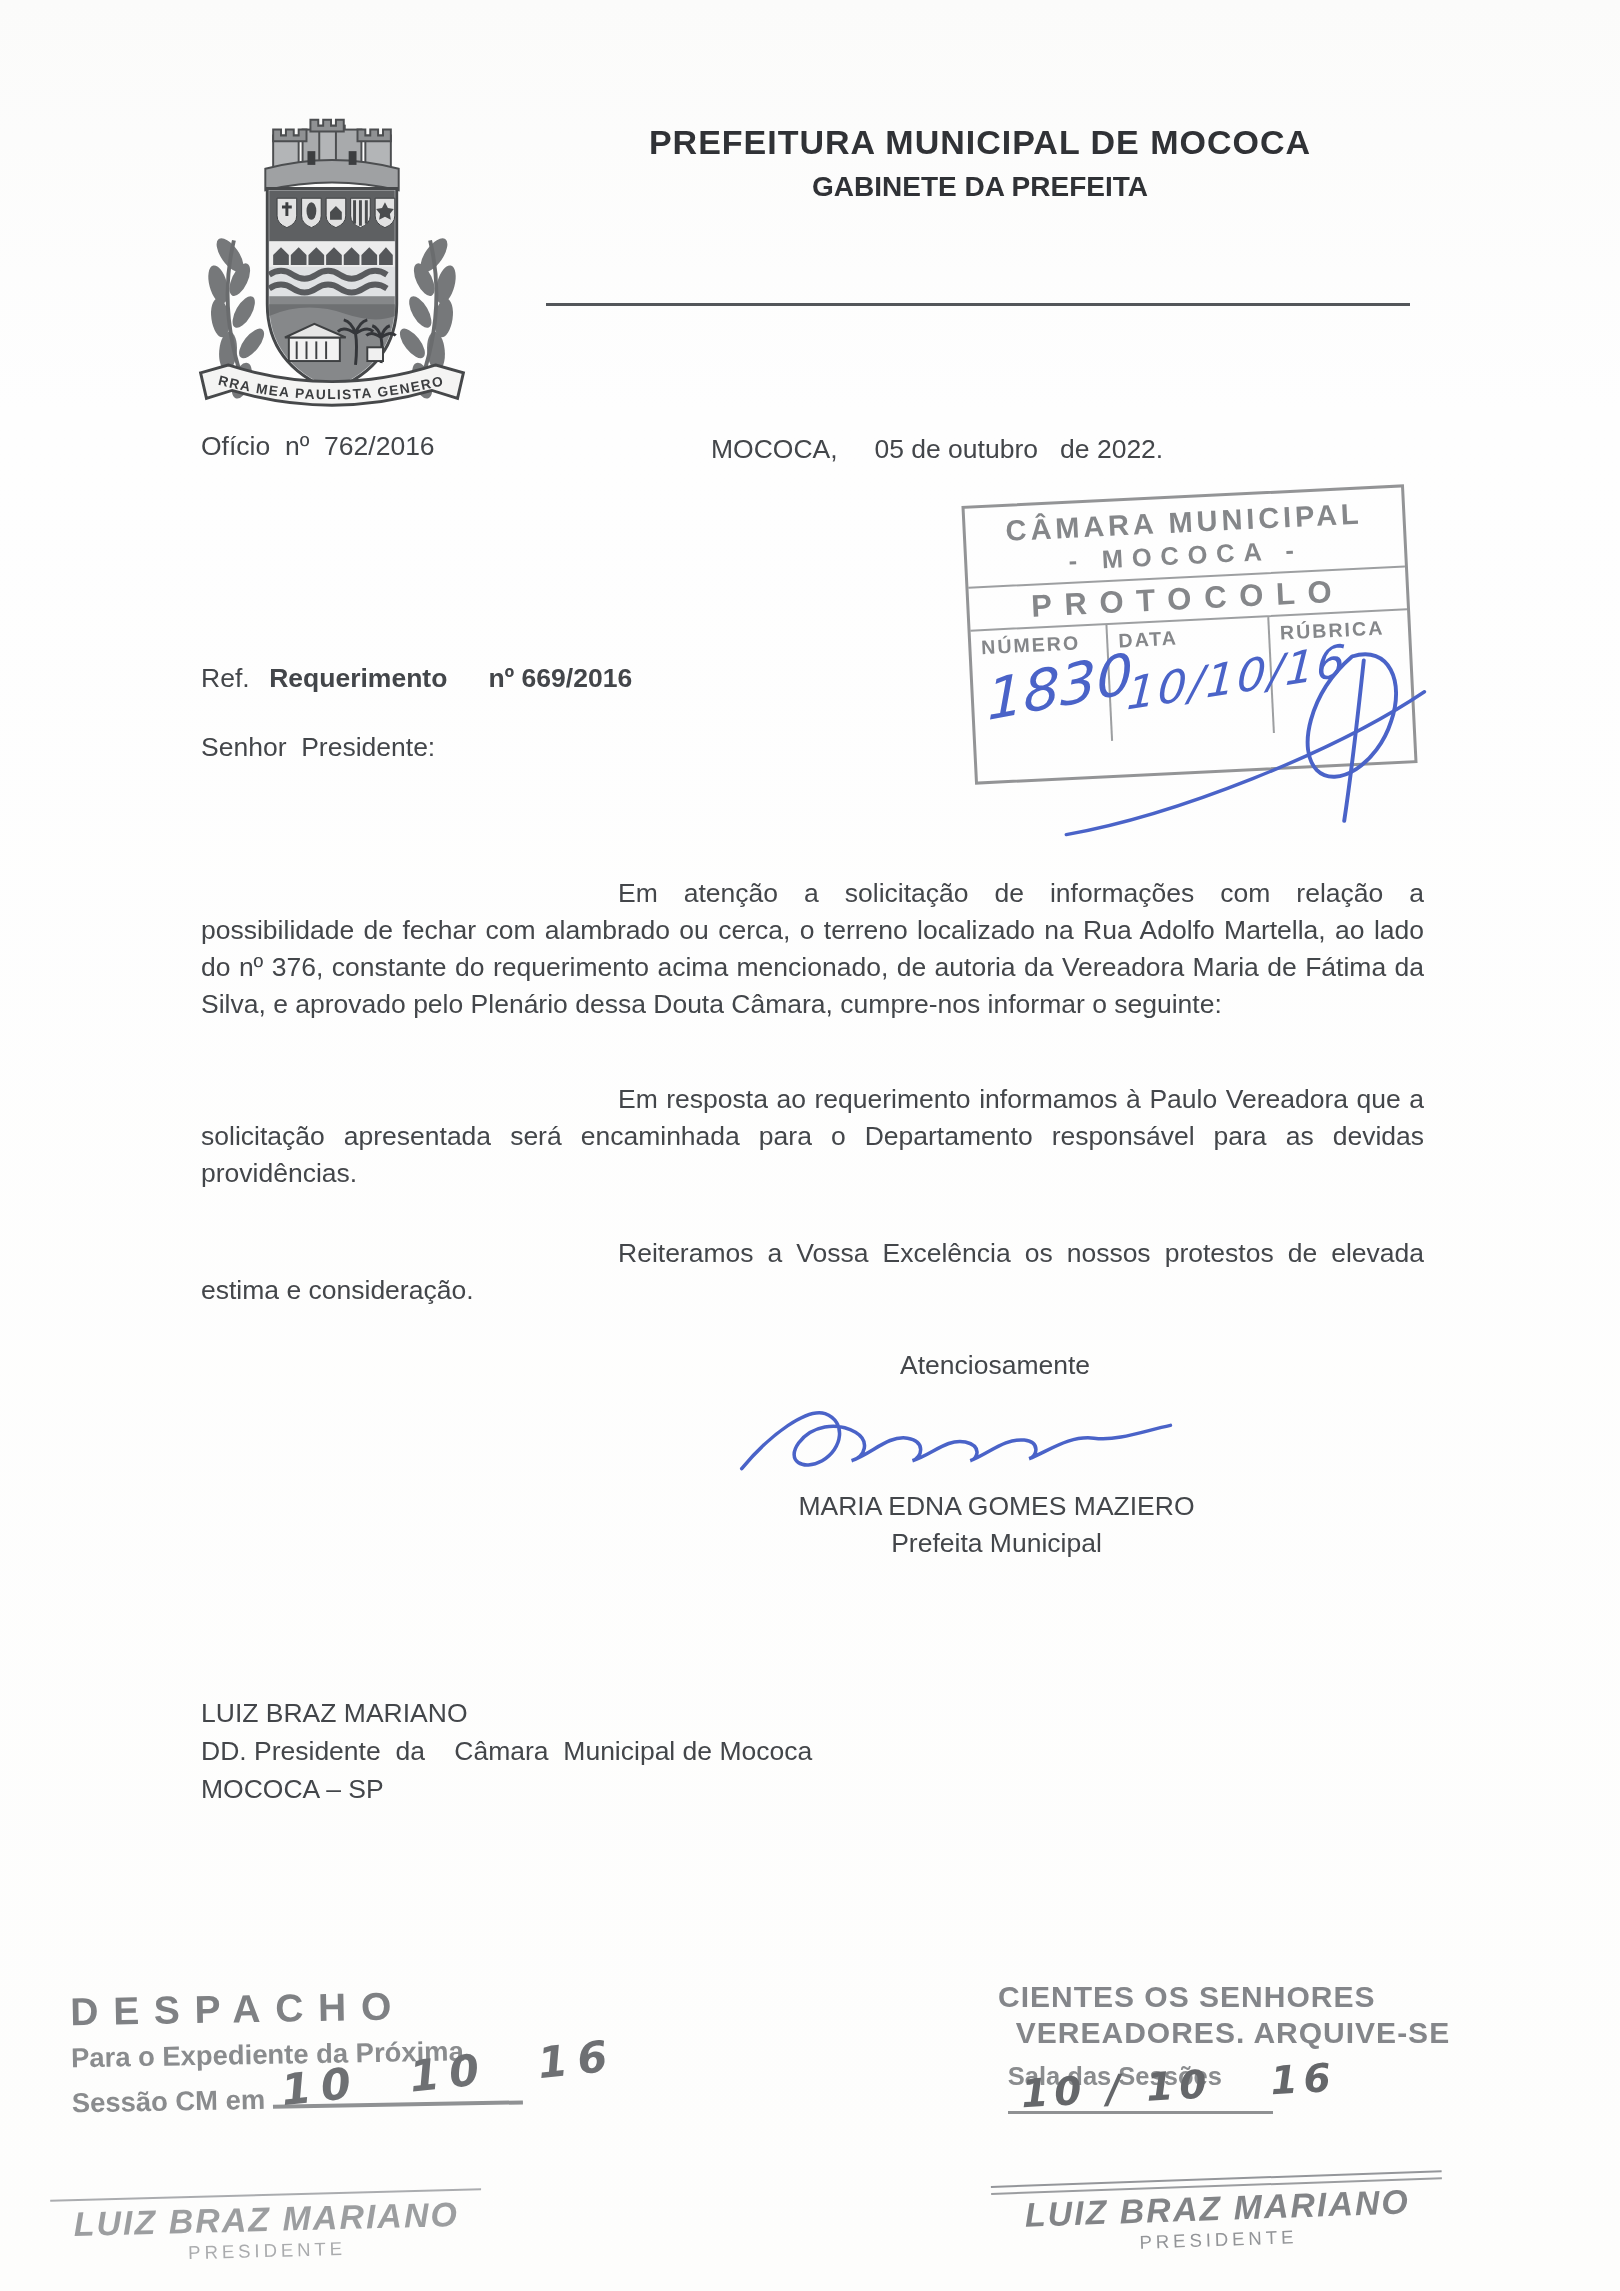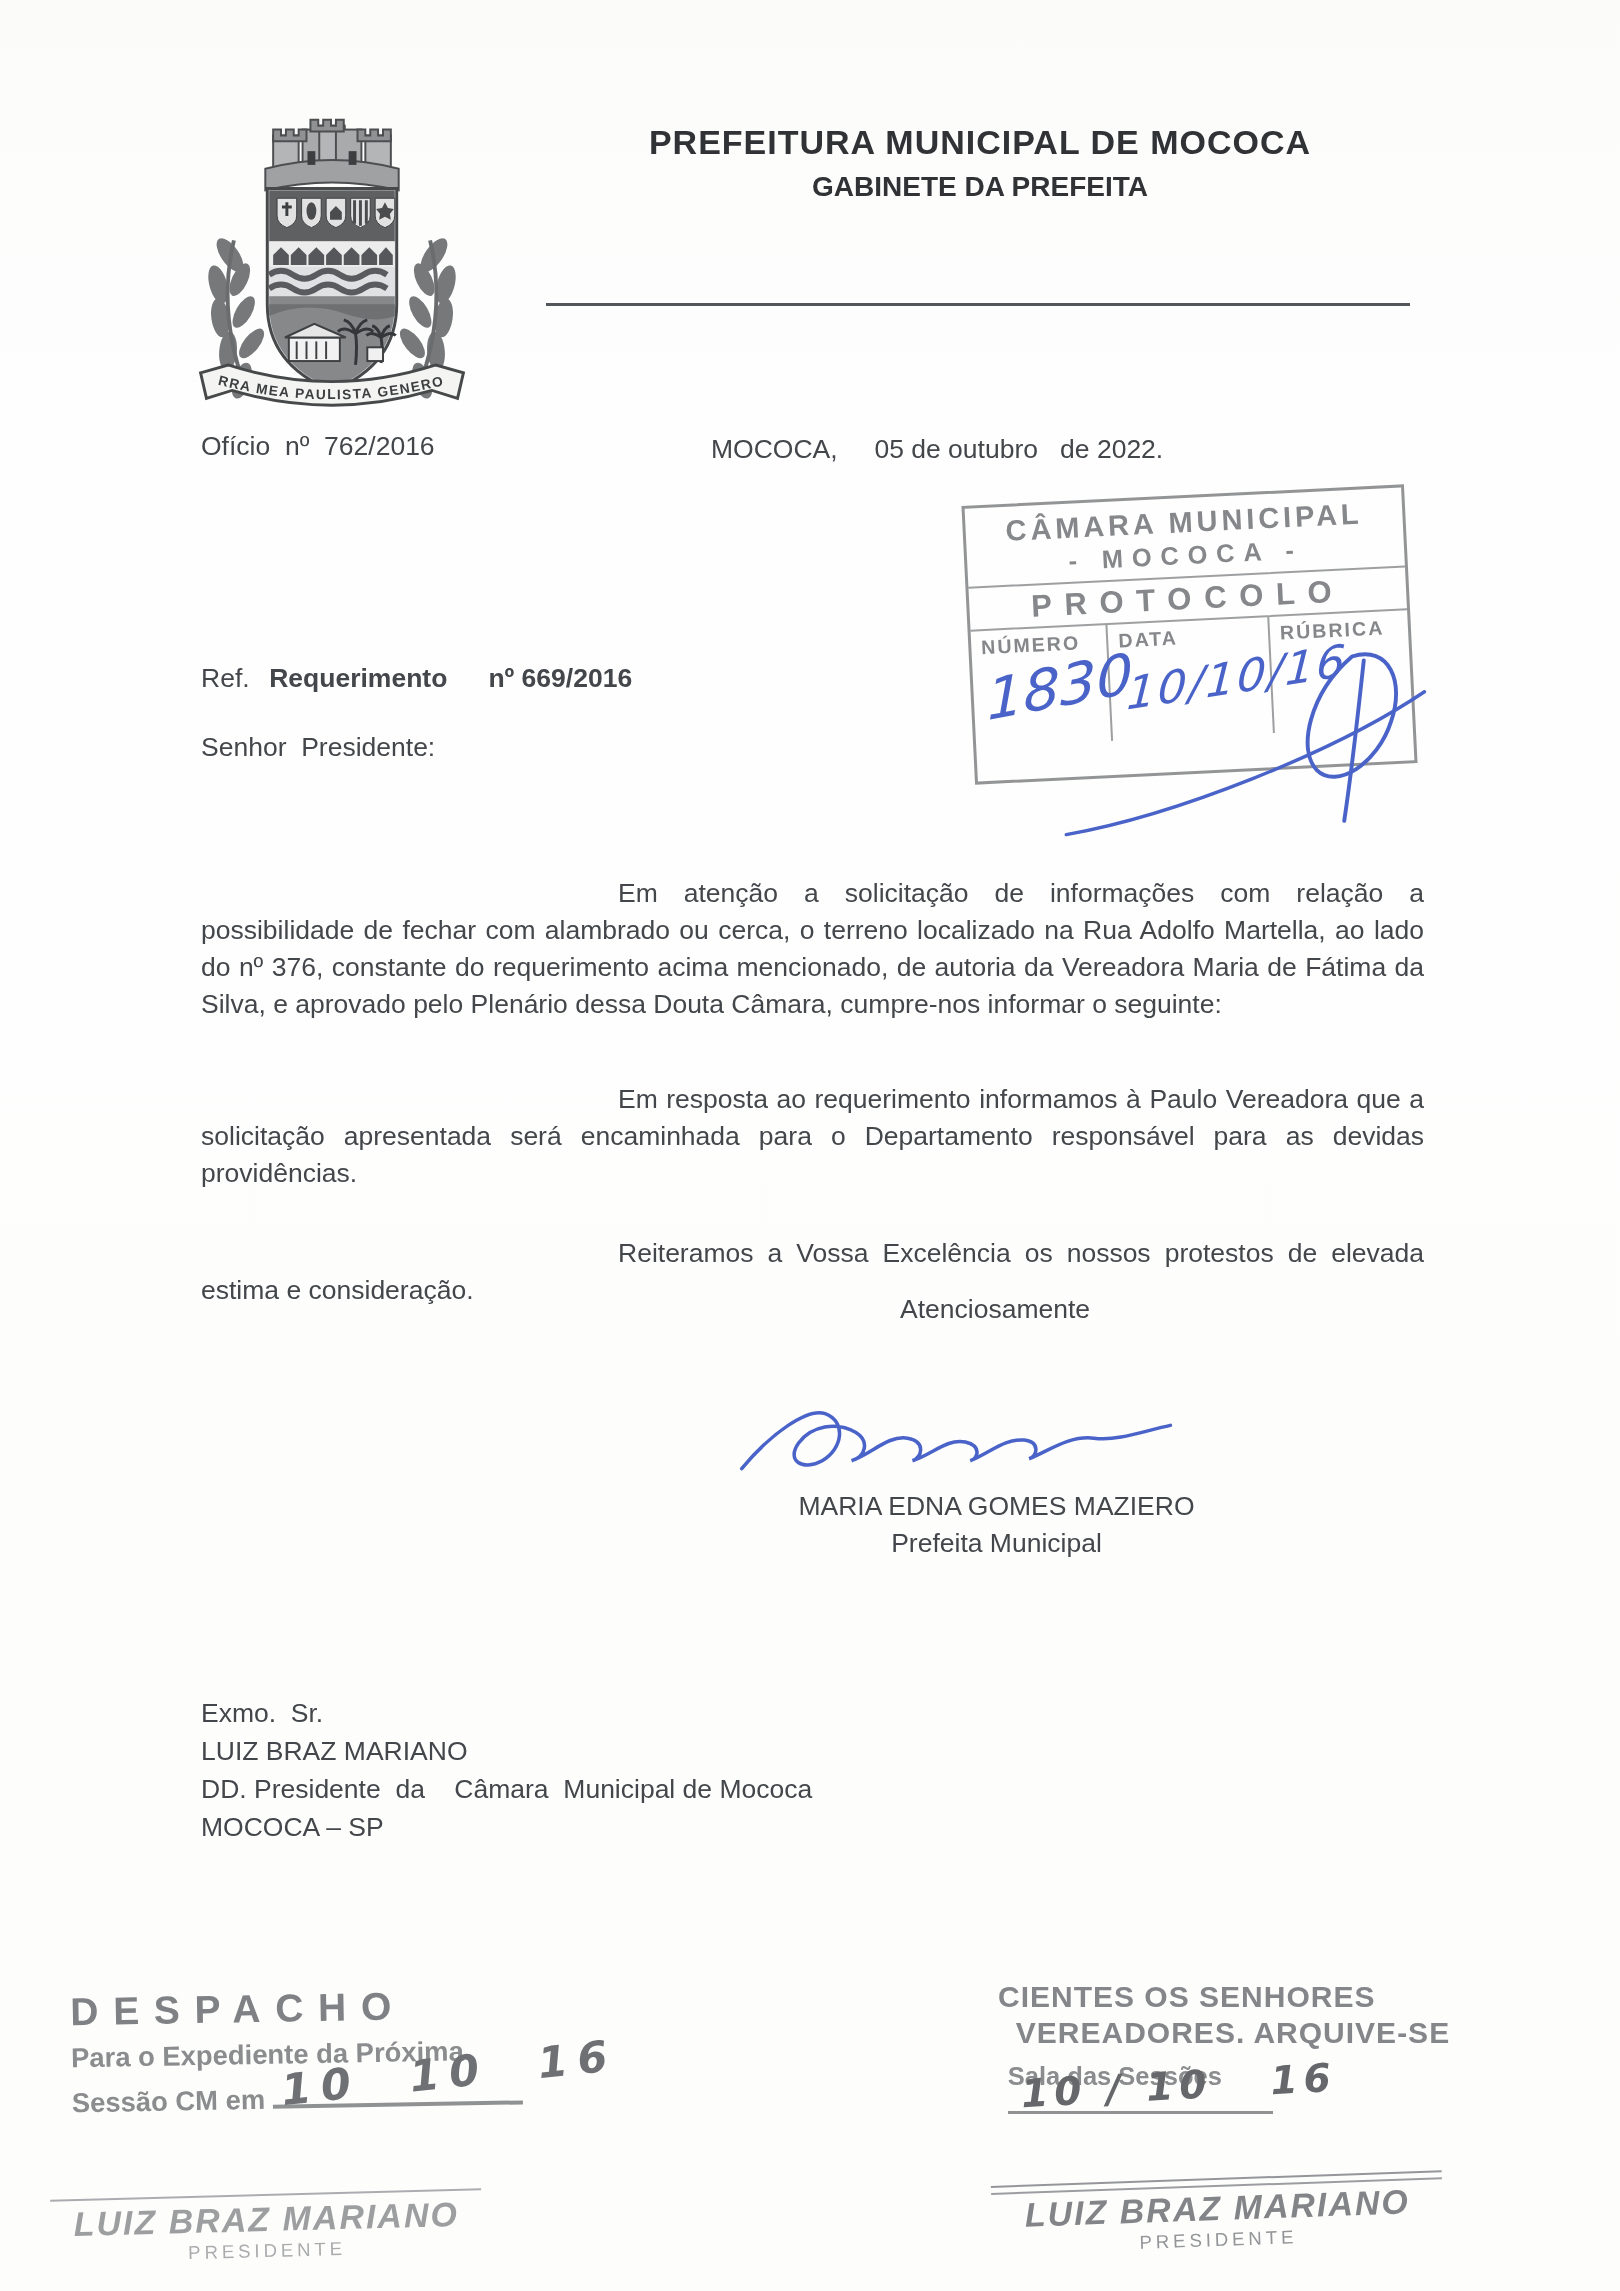--- a/index.html
+++ b/index.html
@@ -46,21 +46,21 @@
   .ps-cell + .ps-cell { border-left:2.9px solid rgba(116,118,121,0.7); }
   .ps-c1 { width:31%; } .ps-c2 { width:37%; } .ps-c3 { width:32%; }
   .hand-blue { font-family:"DejaVu Sans", sans-serif; font-style:italic; color:#4a63c8; }
   .ps-num  { position:absolute; left:13.7px;  top:149px; font-size:57px; transform:skew(-10deg) rotate(-8deg); }
   .ps-date { position:absolute; left:155px; top:155px; font-size:45px; transform:skew(-12deg) rotate(-6deg); letter-spacing:2px; }
   .rubric-svg { left:1029px; top:588px; width:421px; height:274px; }
 
   
   .para { left:201px; width:1223px; font-size:26.5px; line-height:37px; text-align:justify; text-indent:417px; }
   .p1 { top:875px; } .p2 { top:1081px; } .p3 { top:1235px; }
-  .closing { left:900px; top:1294px; font-size:26.5px; }
+  .closing { left:900px; top:1350px; font-size:26.5px; }
   .sig-svg { left:727px; top:1392px; width:466px; height:106px; }
   .signer { left:717px; top:1488px; width:559px; text-align:center; font-size:26.5px; line-height:37px; }
 
   
   .recipient { left:201px; top:1694px; font-size:26.5px; line-height:38px; }
 
   
   .stamp-gray { color:#85878a; }
   .despacho { left:71px; top:1986px; width:490px; transform:rotate(-1deg); }
   .despacho-title { font-size:39px; font-weight:bold; letter-spacing:14.7px; color:#7f8184; }
@@ -229,21 +229,20 @@
   <svg class="abs sig-svg" viewBox="0 0 475 108">
     <path d="M15 78 C 45 42, 82 16, 100 22 C 122 30, 118 58, 97 70 C 77 81, 60 70, 73 52 C 86 34, 112 30, 131 41 C 146 50, 141 66, 127 70 C 149 62, 164 44, 184 47 C 203 50, 199 67, 189 70 C 209 64, 224 47, 243 51 C 260 55, 256 68, 248 70 C 268 62, 283 47, 303 49 C 320 51, 316 66, 308 68 C 328 60, 349 44, 374 47 C 399 50, 424 40, 452 34" fill="none" stroke="#4a63c8" stroke-width="3.6" stroke-linecap="round"></path>
   </svg>
 
   <div class="abs signer">
     <div>MARIA EDNA GOMES MAZIERO</div>
     <div>Prefeita Municipal</div>
   </div>
 
   <div class="abs recipient">
-    <div class="pre">Exmo.  Sr.</div>
     <div class="pre">LUIZ BRAZ MARIANO</div>
     <div class="pre">DD. Presidente  da    Câmara  Municipal de Mococa</div>
     <div class="pre">MOCOCA – SP</div>
   </div>
 
   <div class="abs despacho stamp-gray">
     <div class="despacho-title">DESPACHO</div>
     <div class="despacho-l1">Para o Expediente da Próxima</div>
     <div class="despacho-l2">
       <span>Sessão CM em</span>

